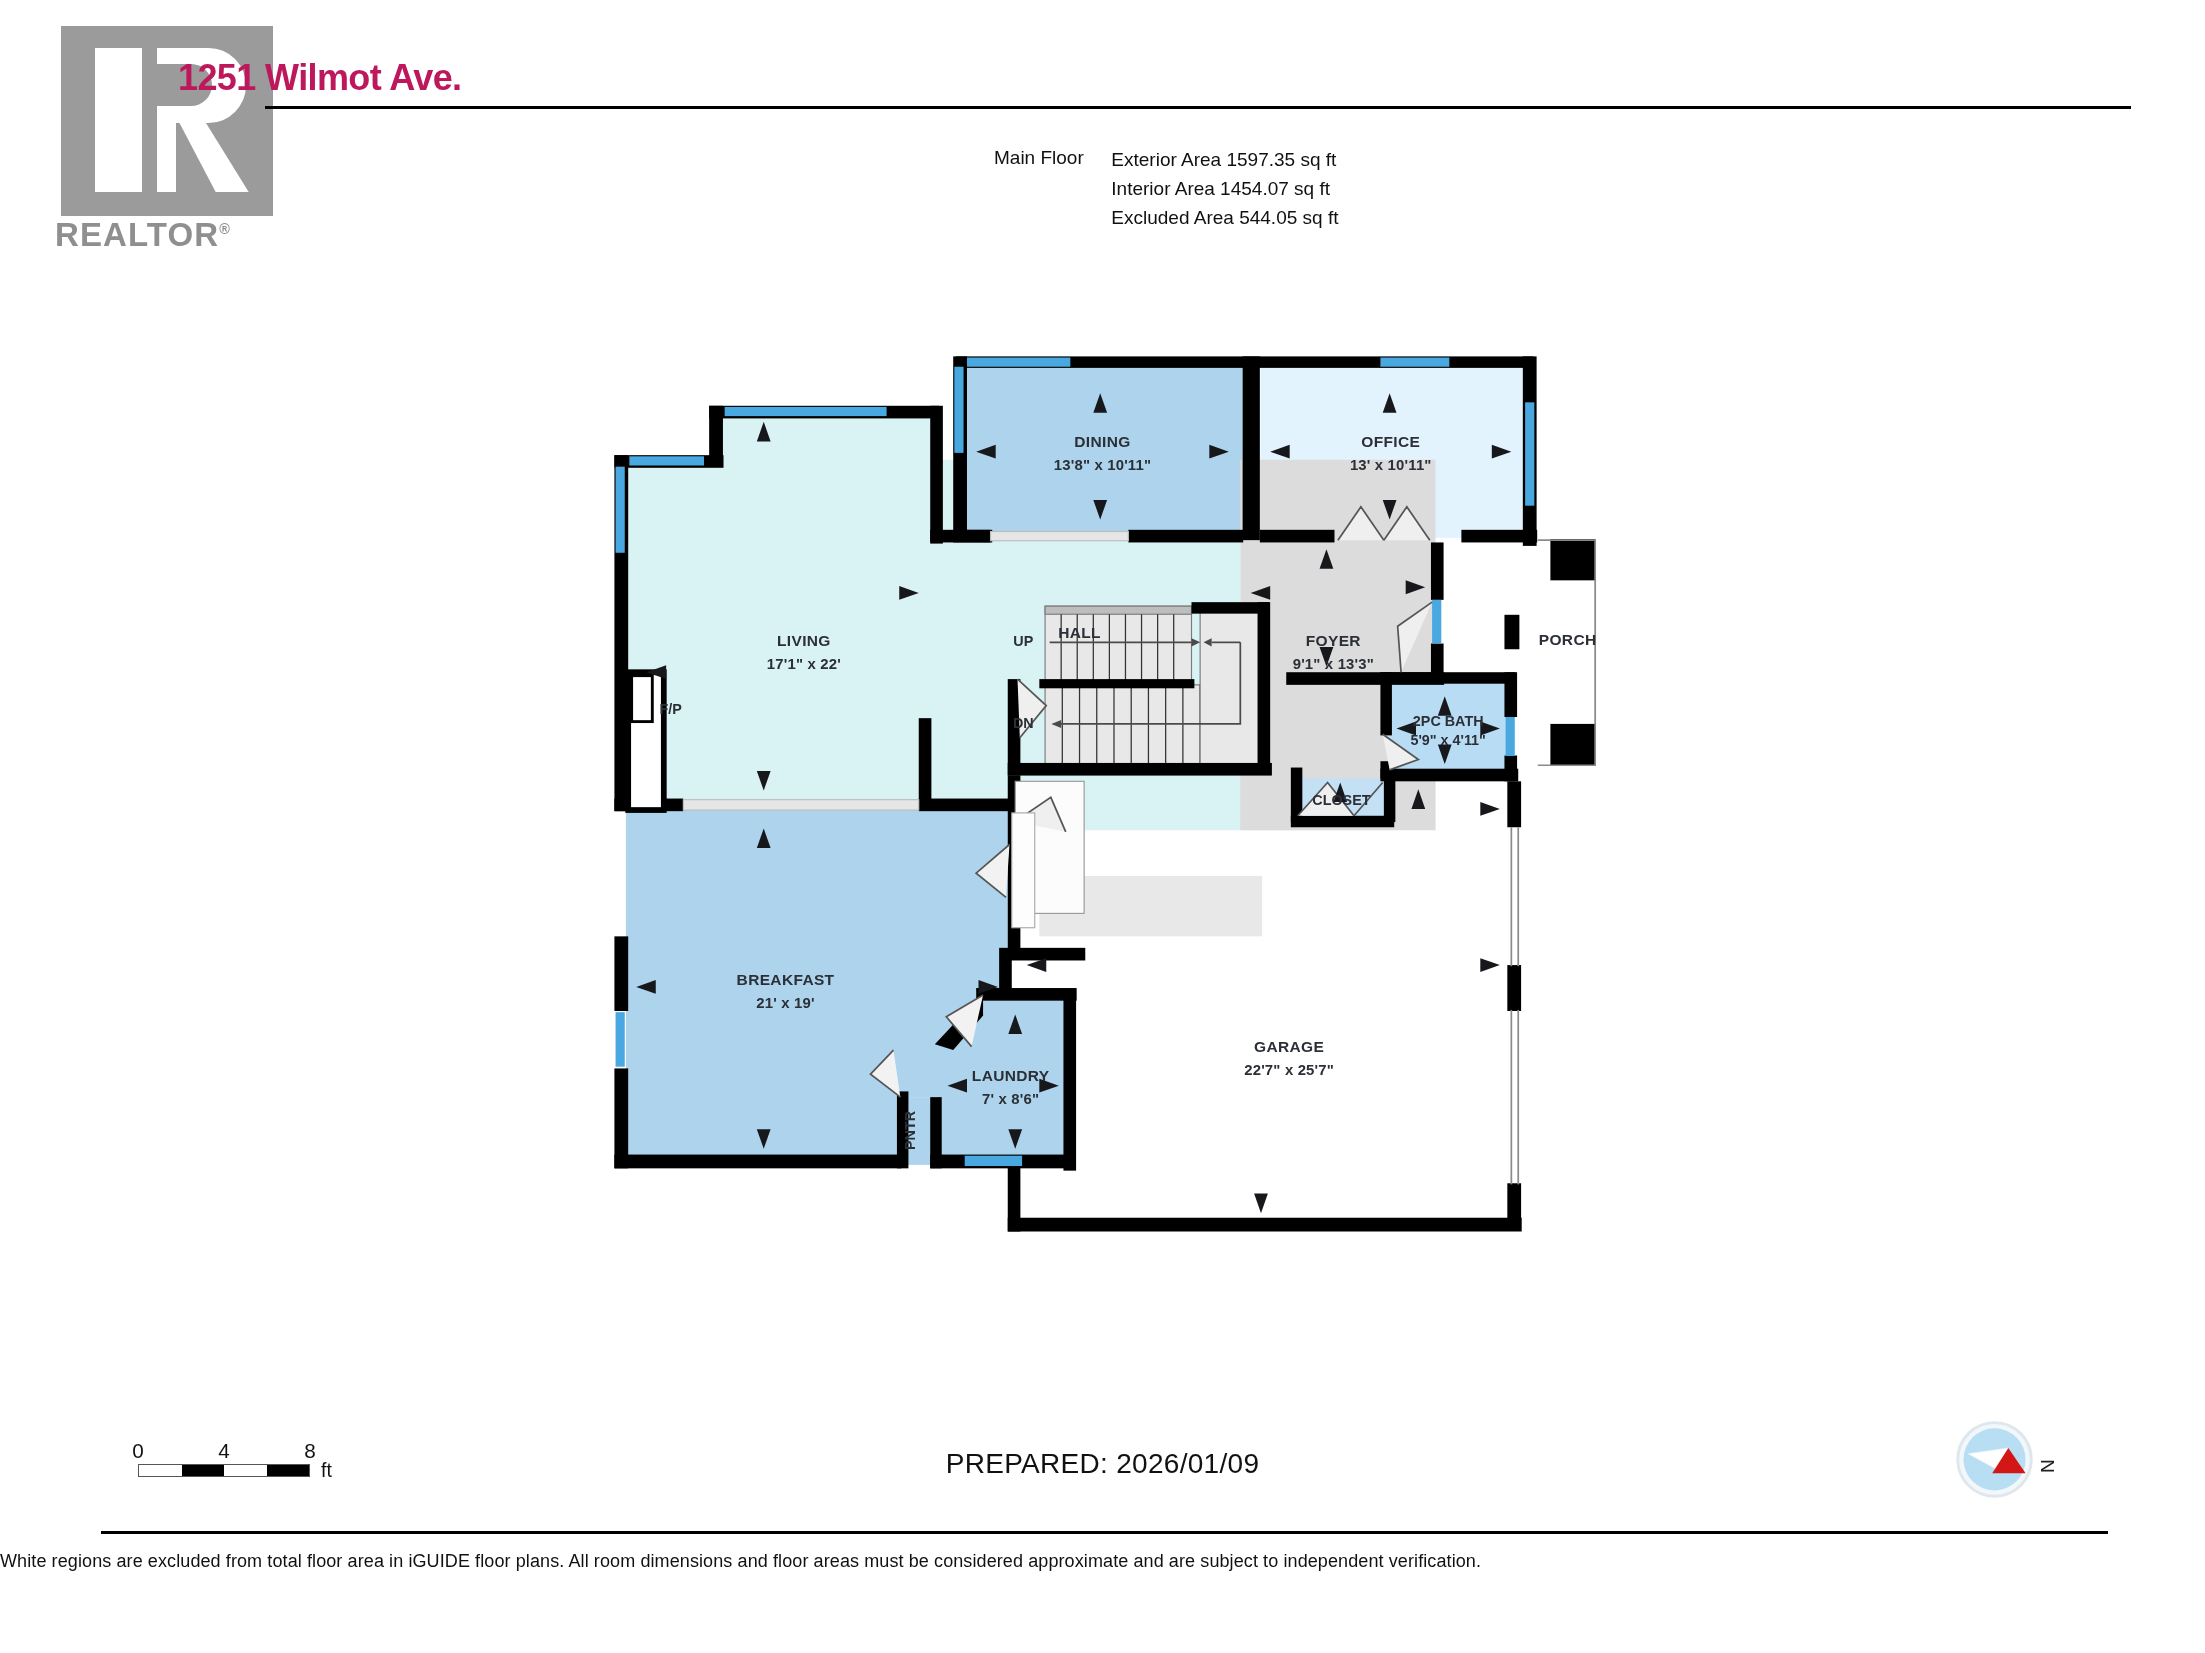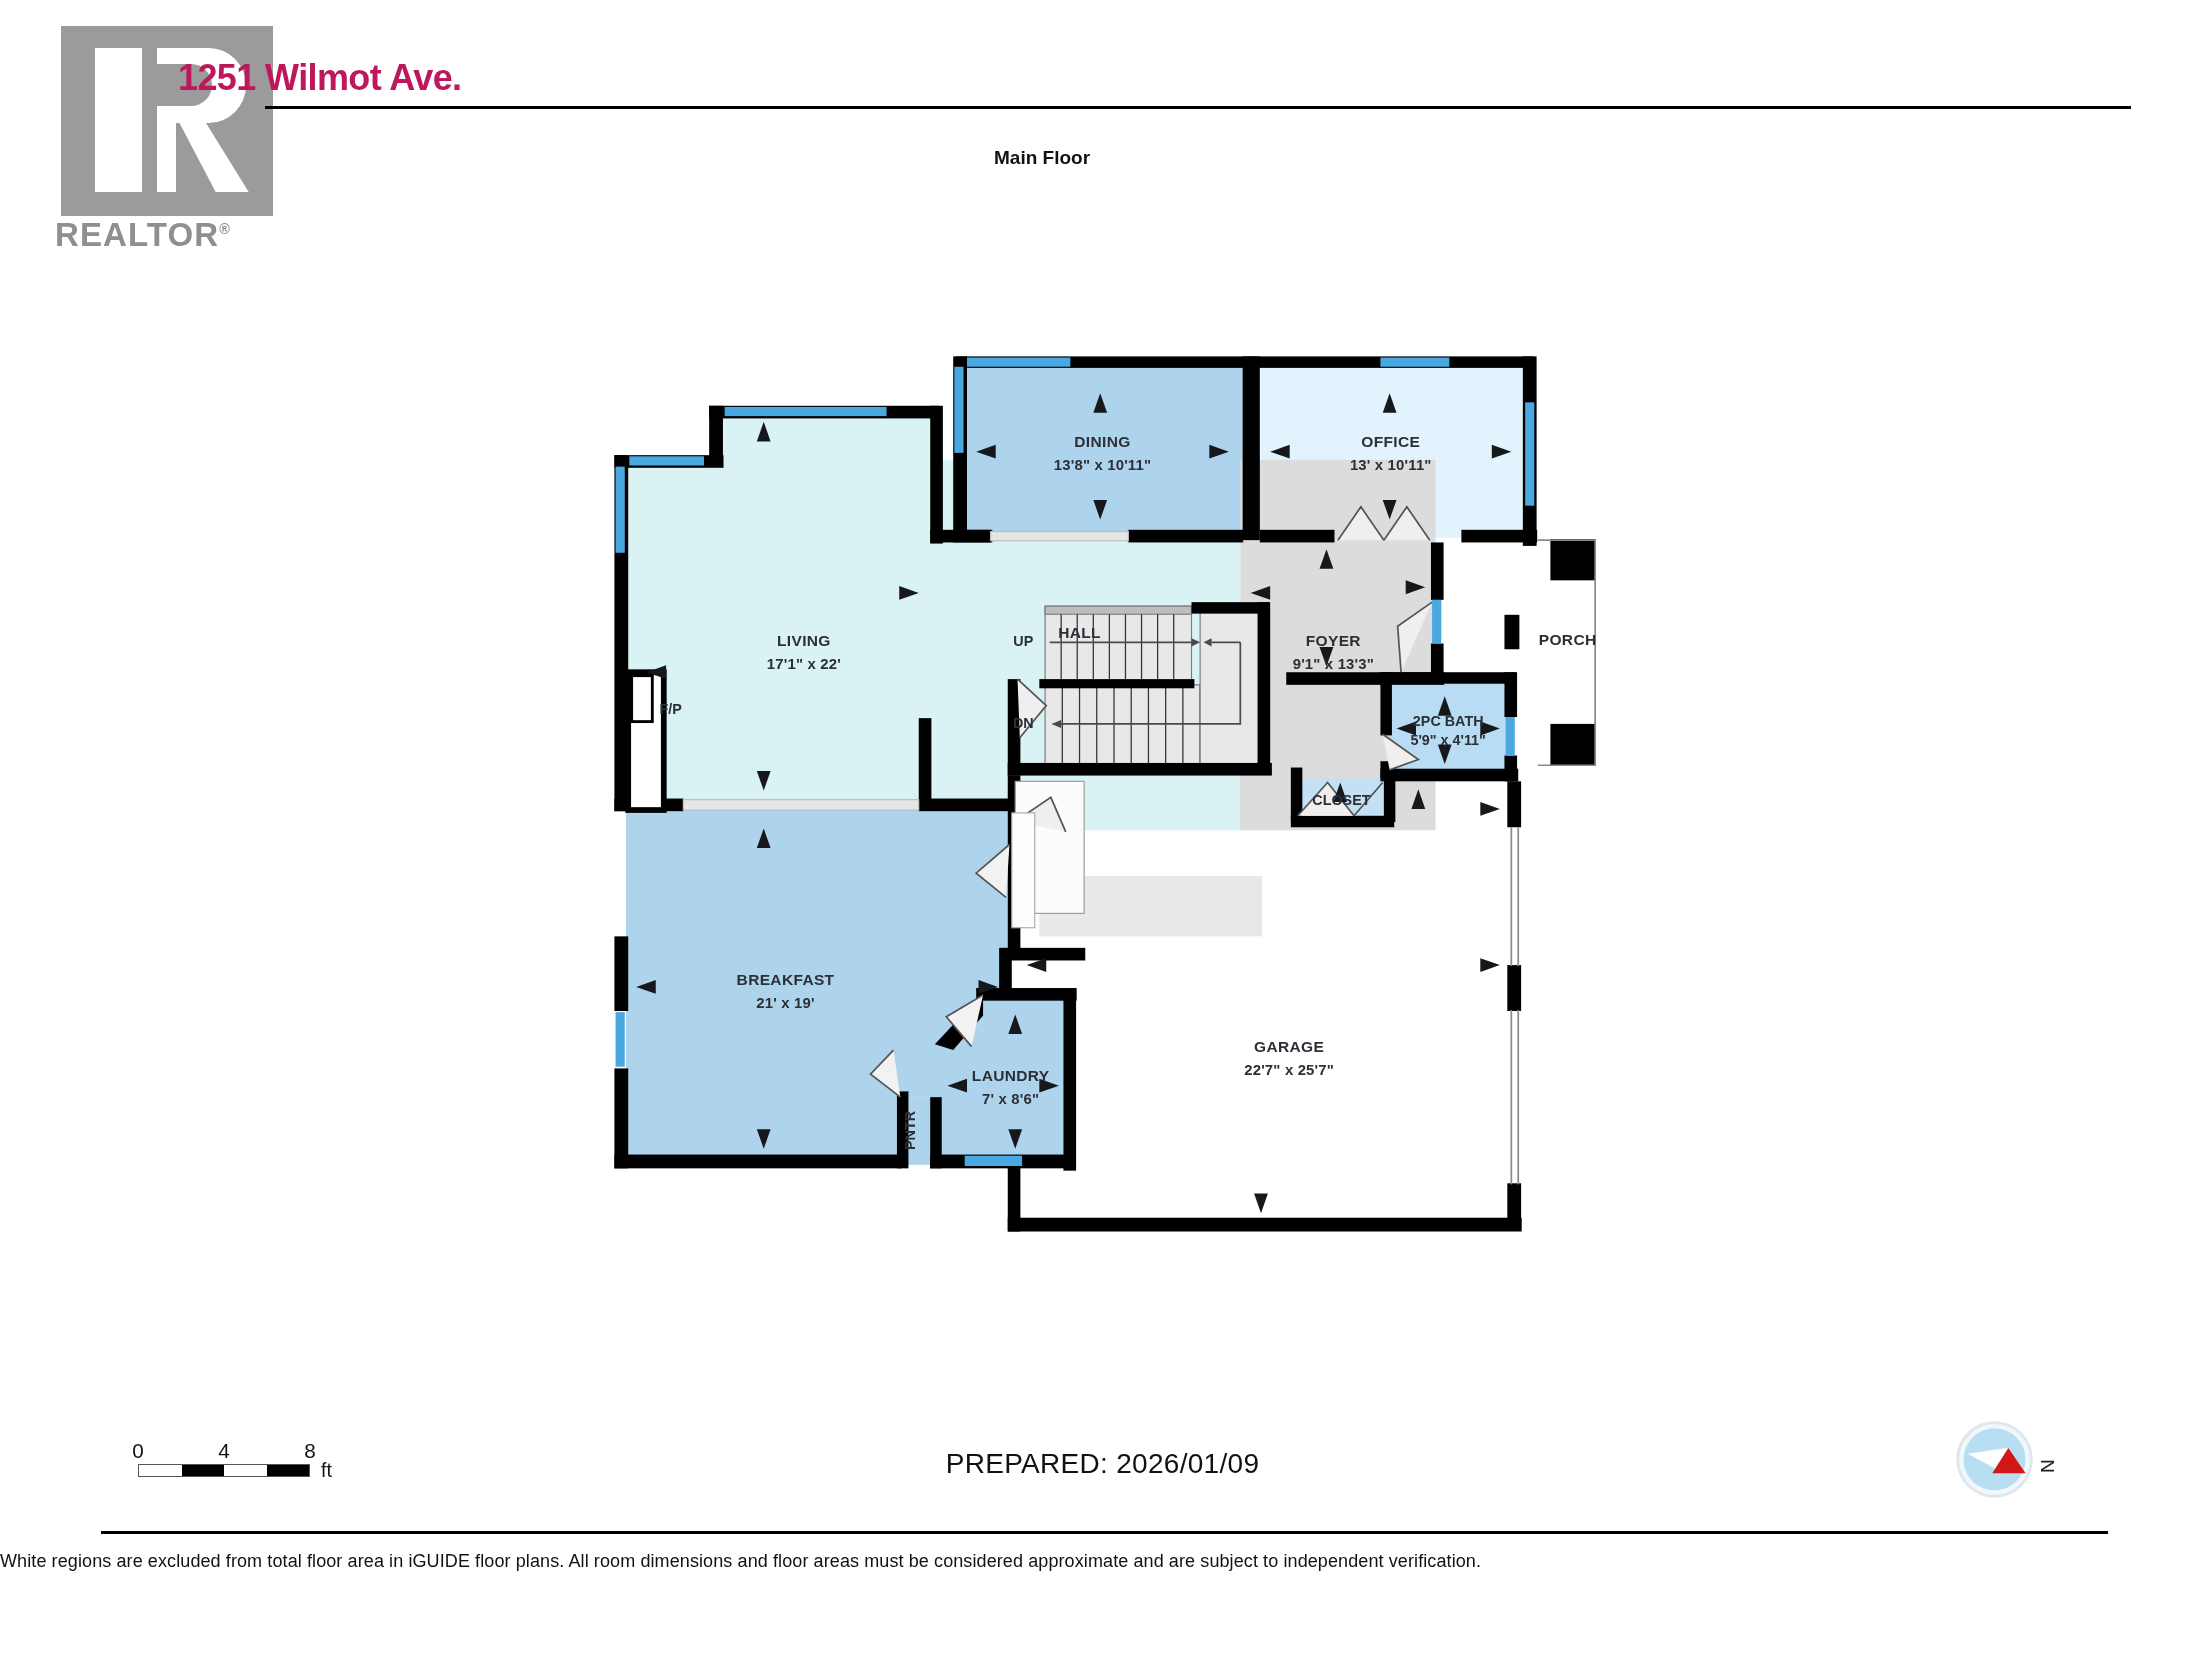--- a/index.html
+++ b/index.html
@@ -113,21 +113,21 @@
   #area-block {
     position: absolute;
     left: 994px;
     top: 146px;
     display: flex;
     gap: 27.6px;
     align-items: flex-start;
   }
   #area-floor-label {
     font-size: 19px;
-    font-weight: bold;
+    font-weight: normal;
     color: #111;
     white-space: nowrap;
     padding-top: 1.1px;
   }
   #area-lines div {
     font-size: 19px;
     color: #111;
     white-space: nowrap;
     line-height: 1.52;
   }
@@ -265,20 +265,25 @@
     <div id="realtor-word"><span>REALTOR</span><span id="realtor-reg">®</span></div>
   </div>
 
   <div id="title-block">
     <div id="plan-title">1251 Wilmot Ave.</div>
     <div id="title-rule"></div>
   </div>
 
   <div id="area-block">
     <div id="area-floor-label">Main Floor</div>
+    <div id="area-lines">
+      <div>Exterior Area 1597.35 sq ft</div>
+      <div>Interior Area 1454.07 sq ft</div>
+      <div>Excluded Area 544.05 sq ft</div>
+    </div>
   </div>
 </div>
 
 <div id="plan-wrap">
 <svg id="plan-svg" width="2205" height="1126" viewBox="0 0 3840 1960" xmlns="http://www.w3.org/2000/svg">
 
   <g>
 
     <path d="M 1090 330 L 1255 330 L 1255 240 L 1625 240 L 1625 330
              L 1625 1055 L 1755 1055 L 1755 930 L 1090 930 Z" fill="#d9f2f4"></path>

